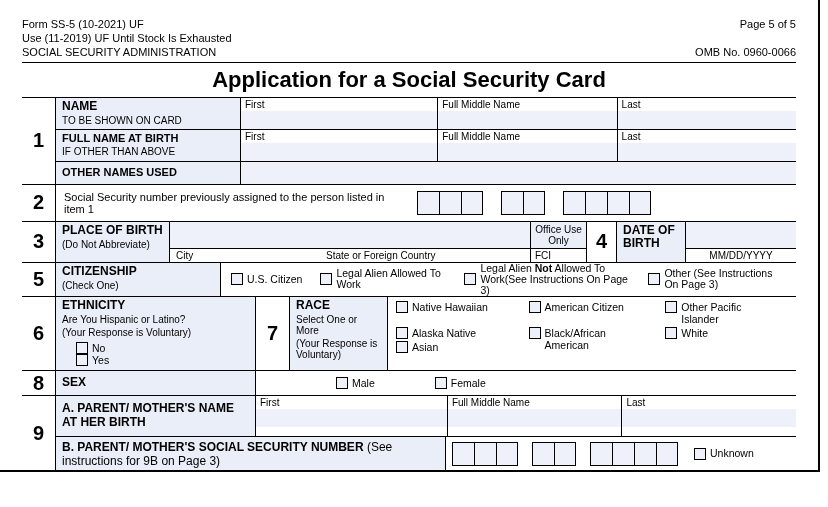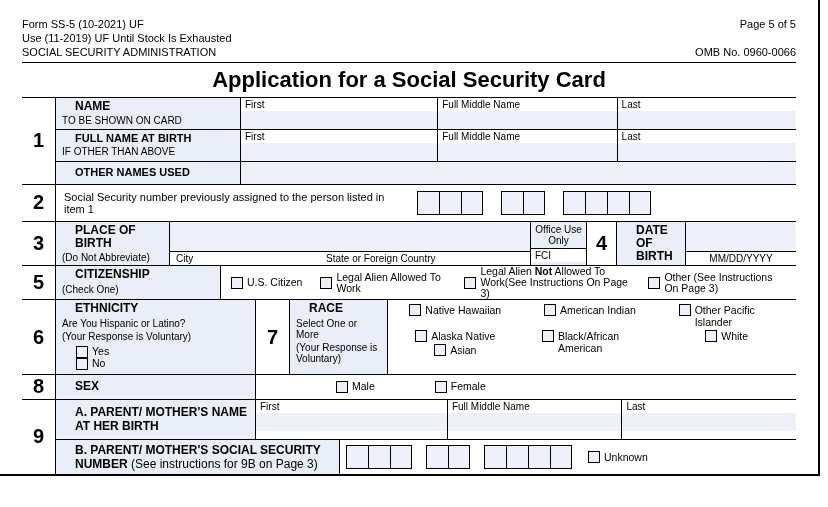--- a/index.html
+++ b/index.html
@@ -28,21 +28,21 @@
   .numcell {
     width: 34px; min-width: 34px;
     display: flex; align-items: center; justify-content: center;
     font-size: 20px; font-weight: bold;
     border-right: 1px solid #000;
   }
   .labelcol {
     border-right: 1px solid #000;
     background: #e9eef8;
   }
-  .lbl { padding: 2px 6px; font-weight: bold; font-size: 12px; line-height: 1.15; margin-left: 13px; }
+  .lbl { padding: 2px 6px; font-weight: bold; font-size: 12px; line-height: 1.15; }
   .lbl-sub { padding: 0 6px 2px; font-size: 10px; font-weight: normal; }
   .sub-row { border-bottom: 1px solid #000; }
   .sub-row:last-child { border-bottom: none; }
   .fields { flex: 1; display: flex; }
   .fcell { border-right: 1px solid #000; position: relative; }
   .fcell:last-child { border-right: none; }
   .fcap { font-size: 10px; padding: 1px 4px; color: #000; }
   .fin { background: #eef1f9; height: 18px; }
   .chk {
     display: inline-block; width: 12px; height: 12px;
@@ -52,21 +52,21 @@
   .ssn-grid { display: flex; gap: 18px; align-items: center; padding: 6px 6px; }
   .ssn-group { display: flex; }
   .ssn-box { width: 22px; height: 24px; border: 1px solid #000; border-right: none; background: #eef1f9; }
   .ssn-box:last-child { border-right: 1px solid #000; }
   .micro { font-size: 10px; }
   .inner-table { display: flex; flex-direction: column; flex: 1; }
   .cit-opts { display: flex; flex: 1; align-items: center; gap: 18px; padding: 0 10px; }
   .cit-opt { display: flex; align-items: center; font-size: 10.5px; line-height: 1.05; }
   .cit-opt .txt { max-width: 110px; }
   .race-opts { display: grid; grid-template-columns: repeat(3, auto); gap: 2px 14px; font-size: 10.5px; padding: 4px 8px; }
-  .race-opt { display: flex; align-items: flex-start; justify-content: center; }
+  .race-opt { display: flex; align-items: flex-start; }
   .shade { background: #e9eef8; }
   .office { font-size: 10px; text-align: center; line-height: 1.1; padding: 2px 4px; }
   .big4 { font-size: 20px; font-weight: bold; display: flex; align-items: center; justify-content: center; }
 </style>
 </head>
 <body>
 
 <div class="page">
 
   <div class="hdr">
@@ -219,45 +219,45 @@
       </div>
     </div>
 
     <div class="row">
       <div class="numcell">6</div>
       <div class="labelcol" style="width:200px">
         <div class="lbl">ETHNICITY</div>
         <div class="lbl-sub">Are You Hispanic or Latino?</div>
         <div class="lbl-sub">(Your Response is Voluntary)</div>
         <div style="padding:2px 6px 4px 20px">
+          <span class="cit-opt">
+              <span class="chk"></span>
+              <span>No</span>
+            </span>
           <span class="cit-opt" style="margin-right:18px">
               <span class="chk"></span>
               <span>Yes</span>
-            </span>
-          <span class="cit-opt">
-              <span class="chk"></span>
-              <span>No</span>
             </span>
         </div>
       </div>
       <div class="numcell" style="border-left:0">7</div>
       <div class="labelcol" style="width:98px">
         <div class="lbl">RACE</div>
         <div class="lbl-sub">Select One or More</div>
         <div class="lbl-sub">(Your Response is Voluntary)</div>
       </div>
       <div style="flex:1">
         <div class="race-opts">
           <div class="race-opt">
               <span class="chk"></span>
               <span>Native Hawaiian</span>
             </div>
           <div class="race-opt">
               <span class="chk"></span>
-              <span>American Indian</span>
+              <span>American Citizen</span>
             </div>
           <div class="race-opt">
               <span class="chk"></span>
               <span style="max-width:80px">Other Pacific Islander</span>
             </div>
           <div class="race-opt">
               <span class="chk"></span>
               <span>Alaska Native</span>
             </div>
           <div class="race-opt" style="grid-row:span 2">
@@ -309,21 +309,21 @@
               <div class="fcap">Full Middle Name</div>
               <div class="fin"></div>
             </div>
             <div class="fcell" style="flex:1">
               <div class="fcap">Last</div>
               <div class="fin"></div>
             </div>
           </div>
         </div>
         <div style="display:flex">
-          <div class="labelcol" style="width:284px">
+          <div class="labelcol" style="width:390px">
             <div class="lbl" style="font-size:12px;line-height:1.15;padding:4px 6px 2px">
               <span>B. PARENT/ MOTHER'S SOCIAL SECURITY NUMBER</span><span style="font-weight:normal"> (See instructions for 9B on Page 3)</span>
             </div>
           </div>
           <div style="flex:1;display:flex;align-items:center">
             <div class="ssn-grid" style="padding:4px 6px;gap:14px">
               <div class="ssn-group">
                   <div class="ssn-box"></div>
                   <div class="ssn-box"></div>
                   <div class="ssn-box"></div>

